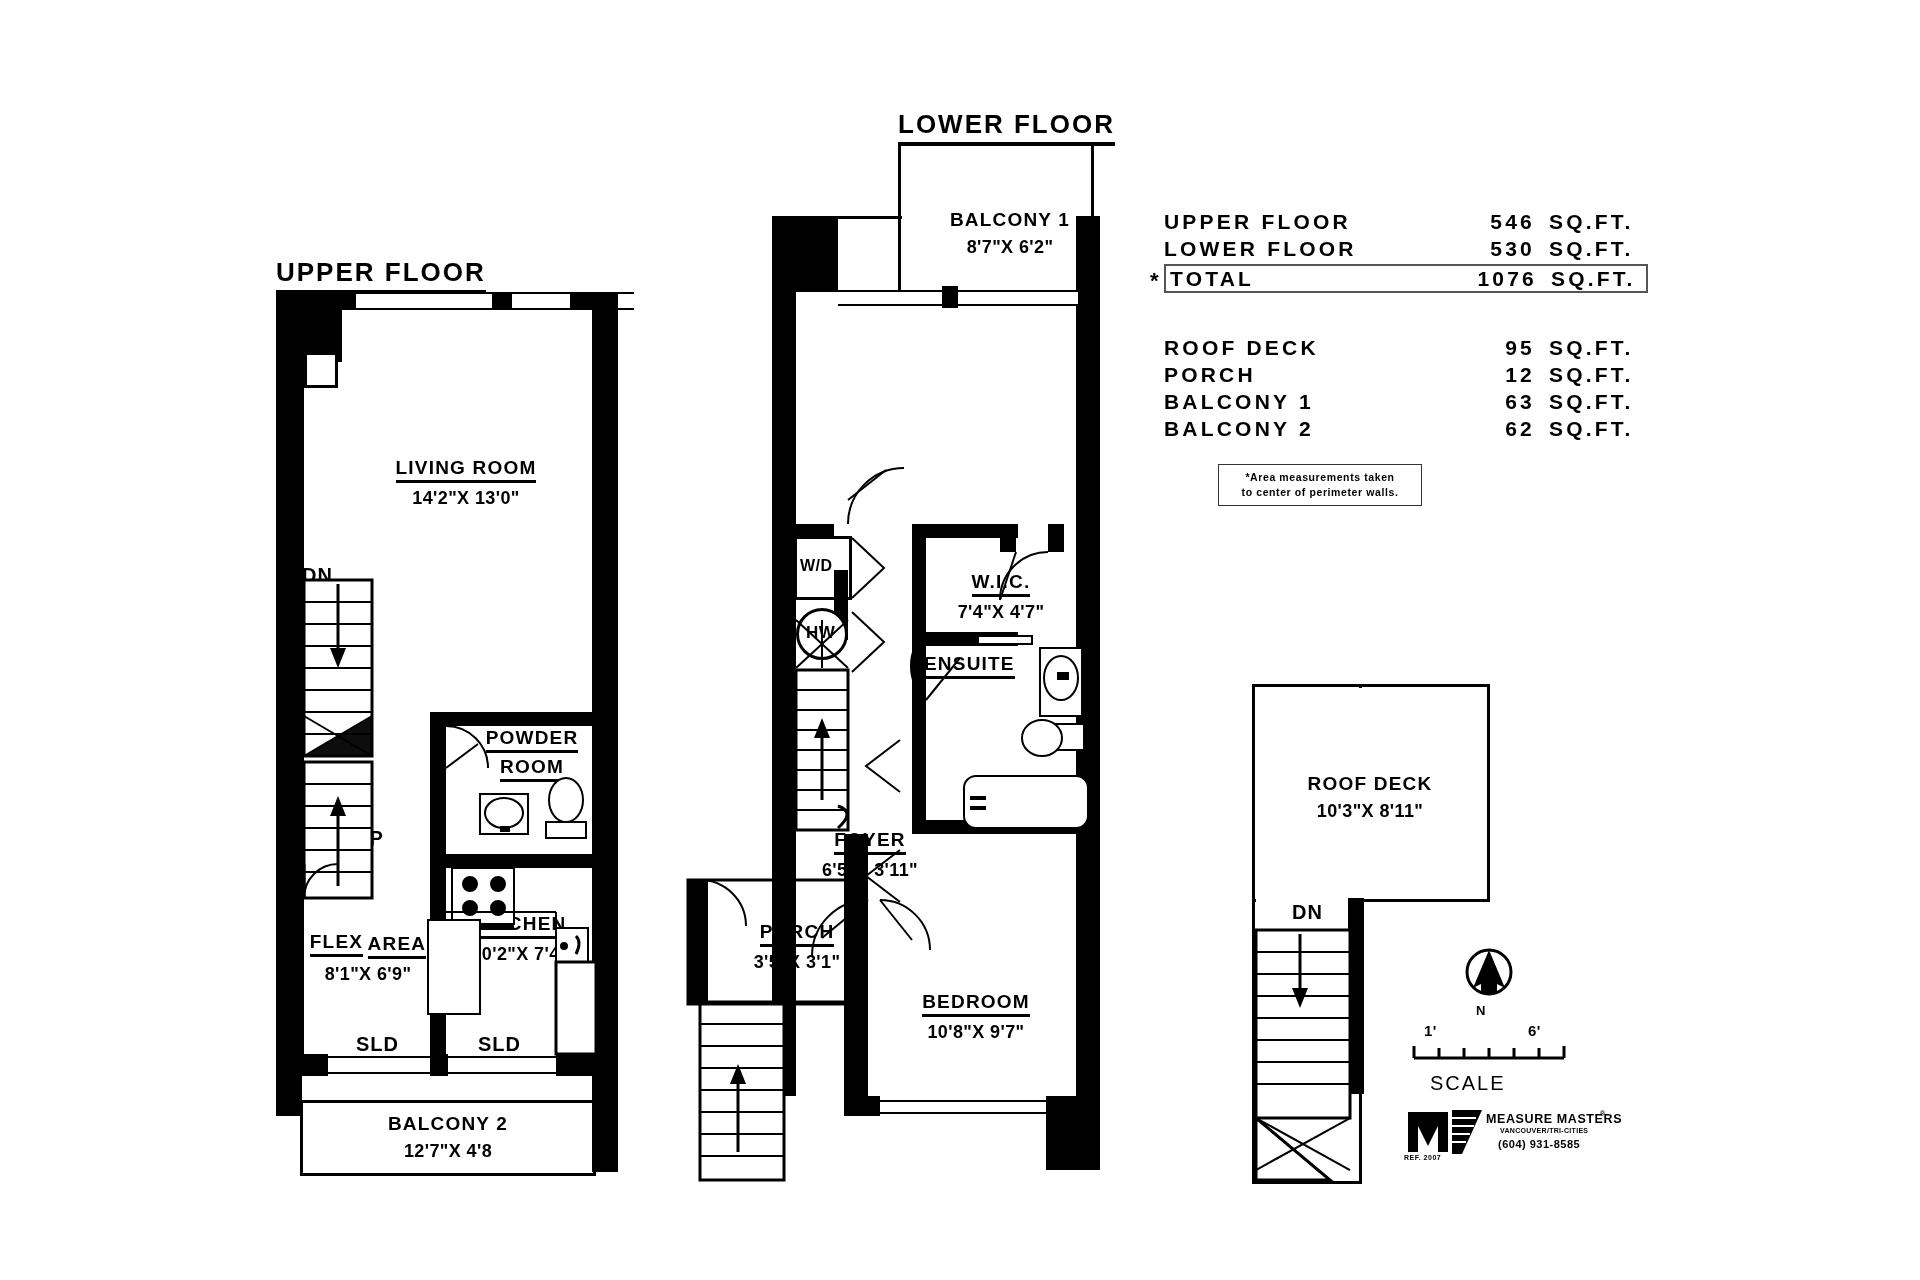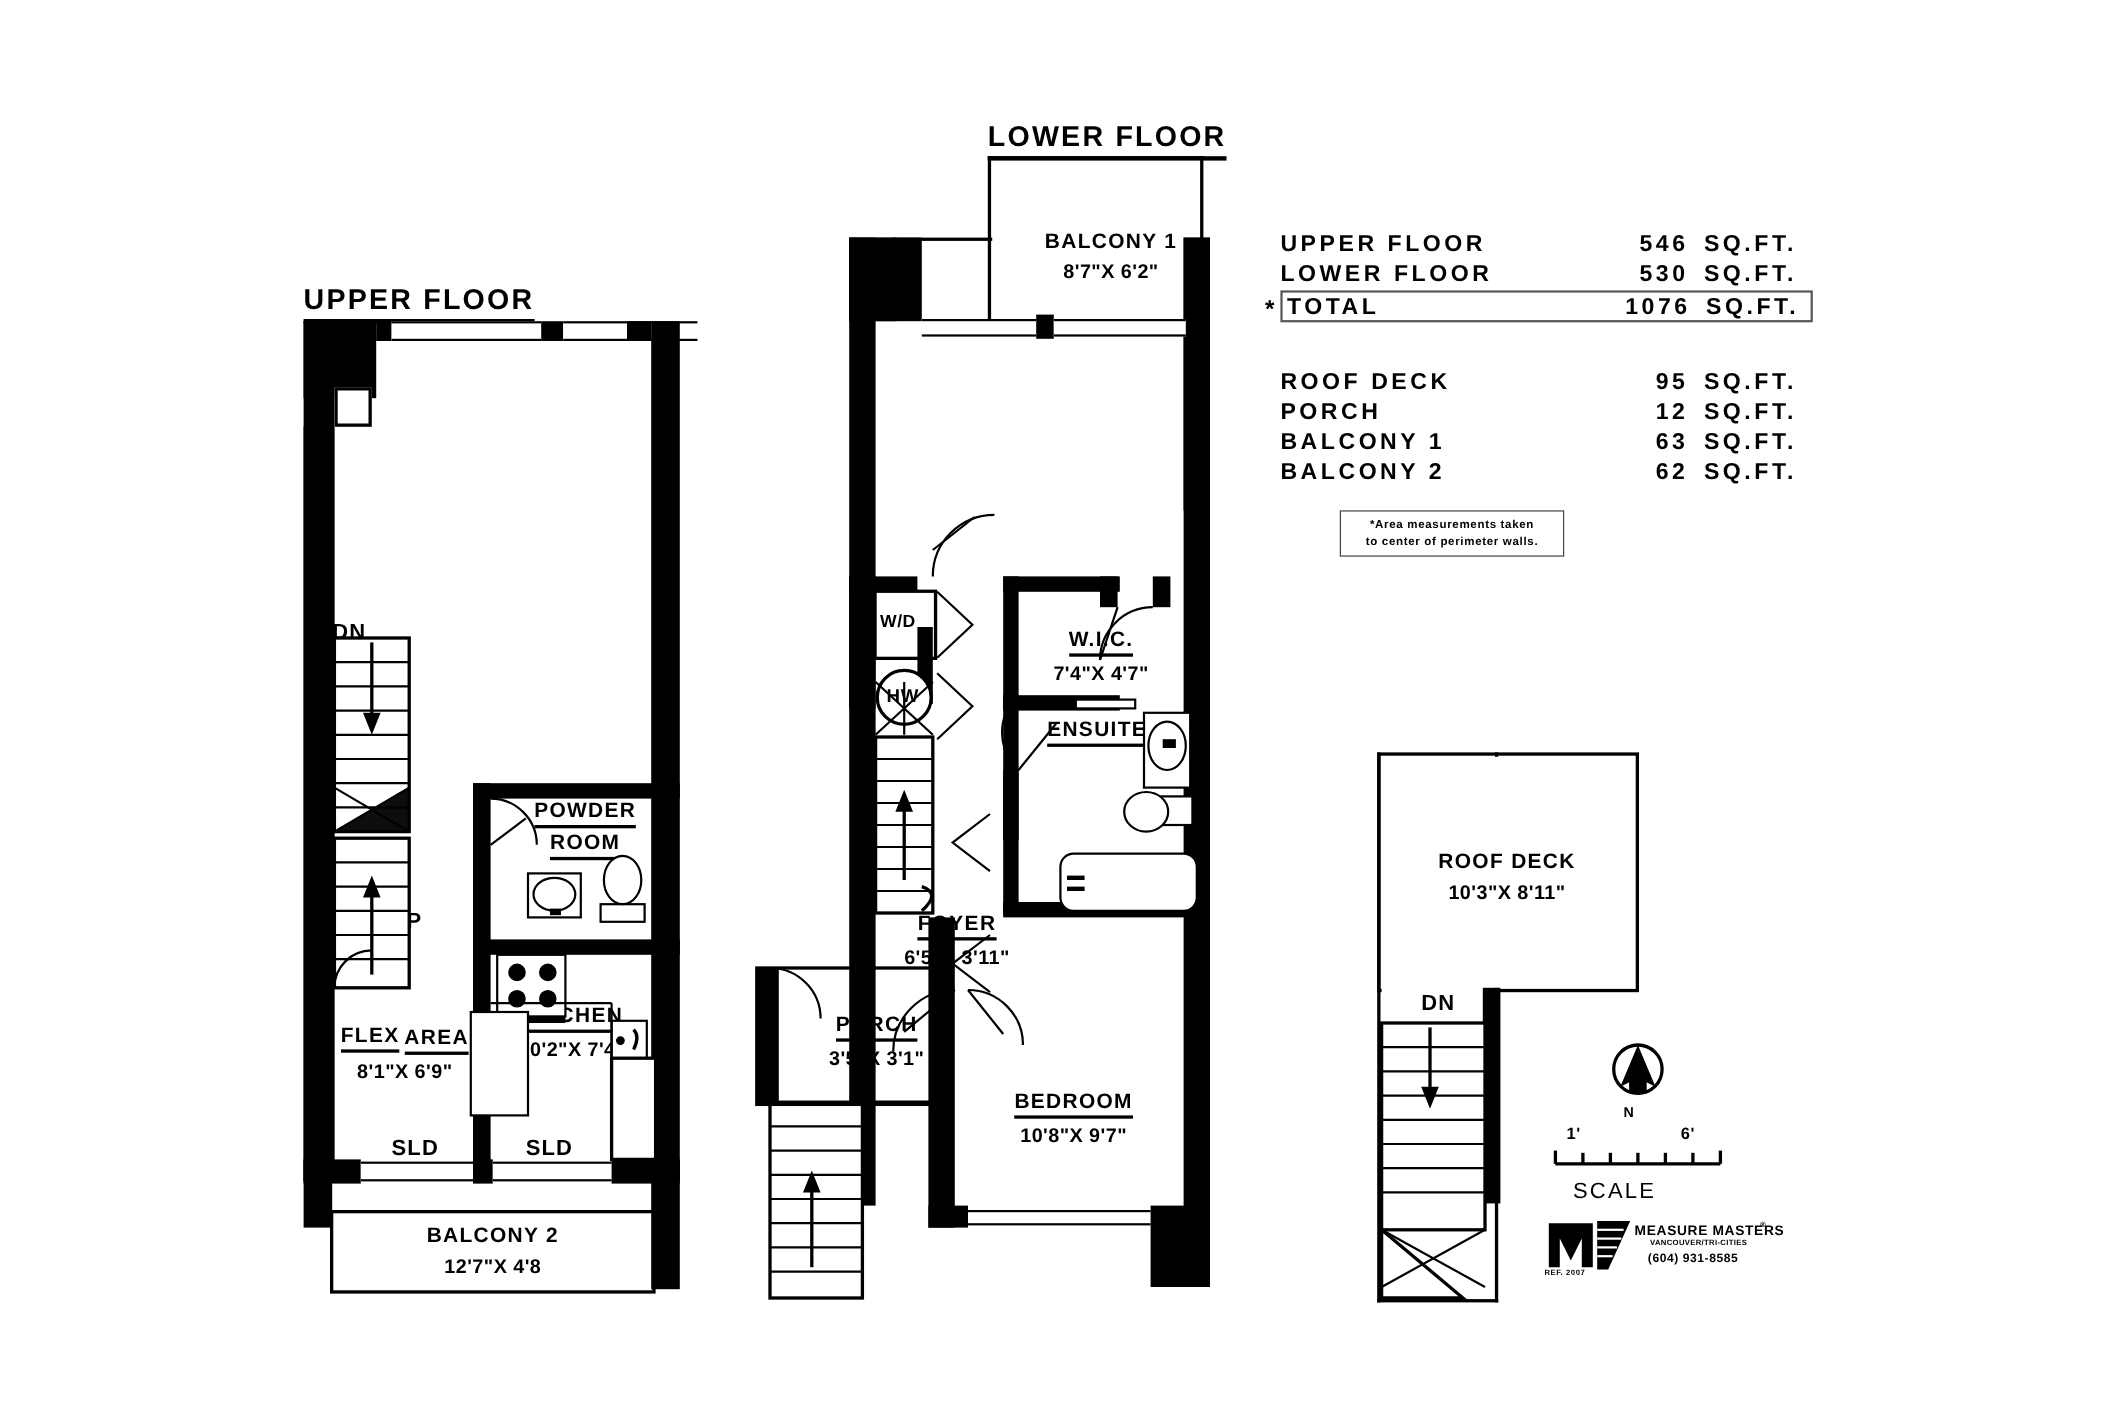--- a/index.html
+++ b/index.html
@@ -137,20 +137,24 @@
   <div class="openwin" style="left:592px; top:292px; width:0px; height:18px;"></div>
   <div class="wall" style="left:592px; top:292px; width:26px; height:782px;"></div>
   <div class="white" style="left:304px; top:352px; width:34px; height:36px; border:3px solid #000;"></div>
   <div class="wall" style="left:276px; top:388px; width:28px; height:686px;"></div>
 
   <div class="wall" style="left:430px; top:712px; width:16px; height:362px;"></div>
   <div class="wall" style="left:430px; top:712px; width:188px; height:14px;"></div>
   <div class="wall" style="left:430px; top:854px; width:188px; height:14px;"></div>
   <div class="wall" style="left:430px; top:768px; width:14px; height:92px;"></div>
 
+  <div class="room-blk" style="left:356px; top:456px; width:220px;">
+    <div class="lbl room-name" style="position:relative; left:0; top:0;">LIVING ROOM</div>
+    <div class="lbl room-dim" style="position:relative; left:0; top:4px;">14'2"X  13'0"</div>
+  </div>
 
 
   <div class="room-blk" style="left:462px; top:726px; width:140px;">
     <div class="lbl room-name" style="position:relative;">POWDER</div>
     <div class="lbl room-name" style="position:relative; top:2px;">ROOM</div>
   </div>
 
   <div class="room-blk" style="left:430px; top:912px; width:180px;">
     <div class="lbl room-name" style="position:relative;">KITCHEN</div>
     <div class="lbl room-dim" style="position:relative; top:4px;">10'2"X  7'4"</div>
@@ -217,21 +221,21 @@
   <div class="lbl" style="left:800px; top:556px; font-size:16px;">W/D</div>
 
   <div style="position:absolute; left:796px; top:608px; width:52px; height:52px; border:3px solid #000; border-radius:50%; background:#fff;"></div>
   <div class="lbl" style="left:806px; top:622px; font-size:17px;">HW</div>
 
   <div class="room-blk" style="left:936px; top:570px; width:130px;">
     <div class="lbl room-name" style="position:relative;">W.I.C.</div>
     <div class="lbl room-dim" style="position:relative; top:4px;">7'4"X  4'7"</div>
   </div>
 
-  <div class="lbl room-name" style="left:952px; top:652px;">ENSUITE</div>
+  <div class="lbl room-name" style="left:924px; top:652px;">ENSUITE</div>
 
   <div class="room-blk" style="left:790px; top:828px; width:160px;">
     <div class="lbl room-name" style="position:relative;">FOYER</div>
     <div class="lbl room-dim" style="position:relative; top:4px;">6'5"X  3'11"</div>
   </div>
 
   <div class="lbl small-lbl" style="left:800px; top:798px;">UP</div>
 
   <div class="room-blk" style="left:722px; top:920px; width:150px;">
     <div class="lbl room-name" style="position:relative;">PORCH</div>

